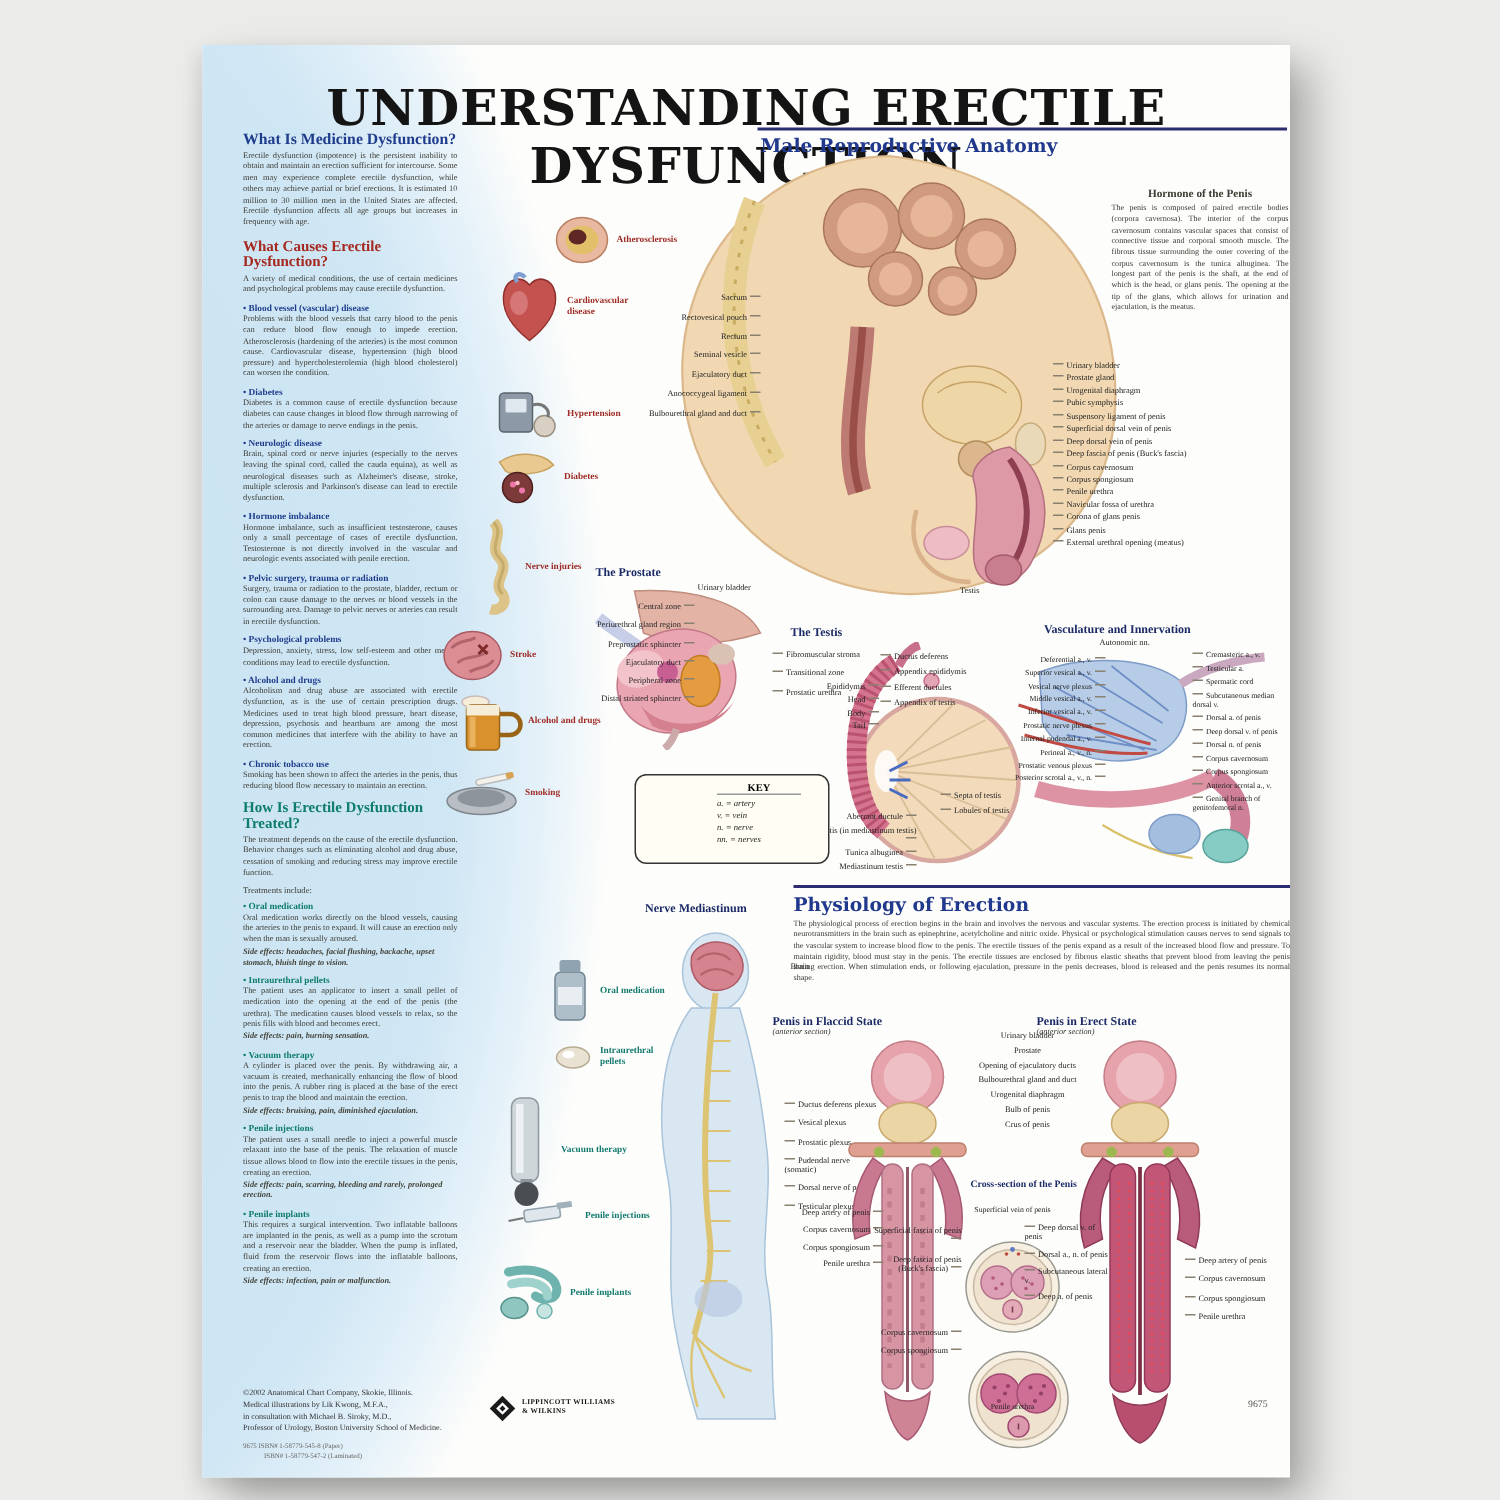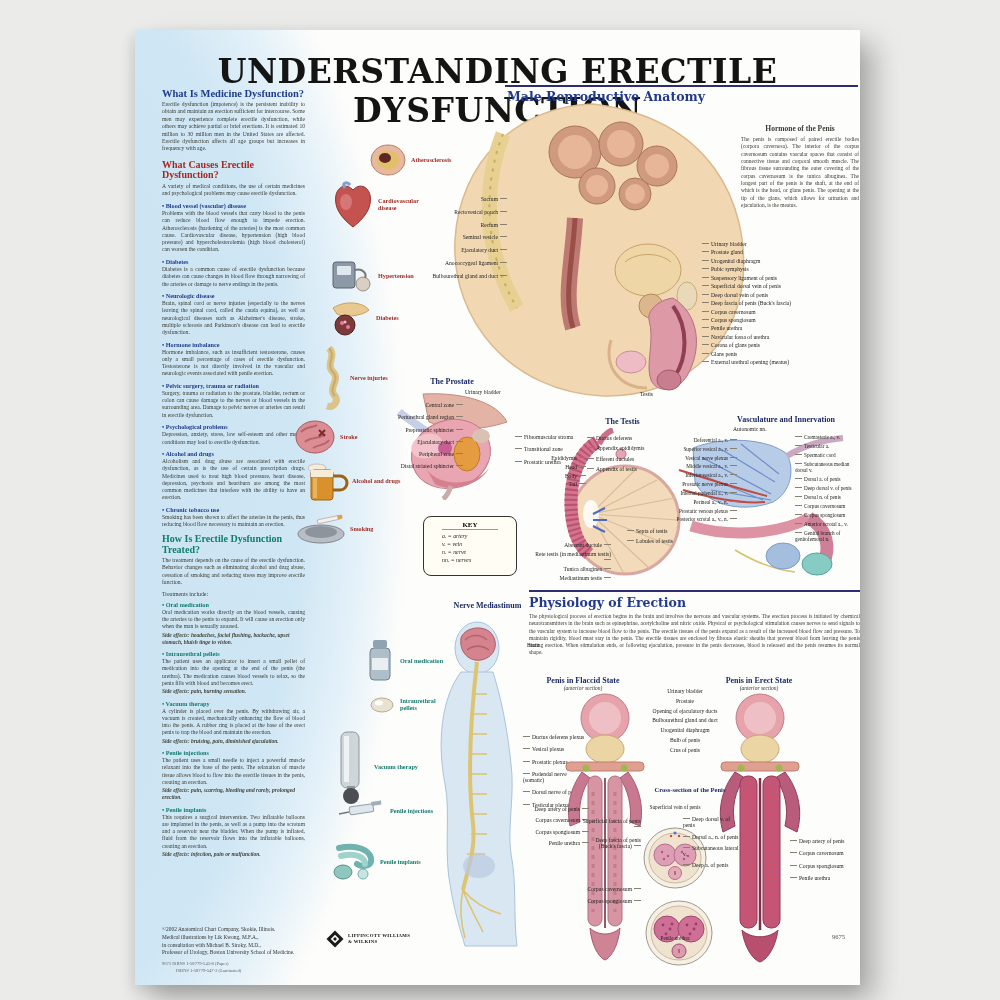--- a/index.html
+++ b/index.html
@@ -26,21 +26,21 @@
   .li-b{font-size:5.6px;line-height:1.3;text-align:justify}
   .li-s{font-size:5.5px;line-height:1.3;font-style:italic;font-weight:bold;color:#44443a;margin-top:1px}
   
   .iitem{position:absolute;display:flex;align-items:center;gap:3px}
   .iitem .ilbl{font-size:6.2px;font-weight:bold;width:54px;line-height:1.1}
   .iitem.cause .ilbl{color:#9e2b25}
   .iitem.treat .ilbl{color:#147a6e}
   
   .rule{position:absolute;height:2px;background:#2d2d72}
   .bigh{position:absolute;font-family:"DejaVu Serif",serif;font-weight:bold;font-size:12.5px;color:#21398c}
-  .subh{position:absolute;font-weight:bold;font-size:8px;color:#1b2a66;text-align:center}
+  .subh{position:absolute;font-weight:bold;font-size:8px;color:#1b2a66;text-align:left}
   .subh .it{font-weight:normal;font-style:italic;font-size:5.5px;color:#333;display:block}
   .freelbl{position:absolute;font-size:5.6px;color:#222}
   .blocktext{position:absolute;font-size:5.4px;line-height:1.35;color:#3b3b33;text-align:justify}
   
   .lbls{position:absolute;font-size:5.6px;color:#222;line-height:1.12}
   .lbls .li-str{margin-bottom:3px}
   .lbls.ra{text-align:right}
   .lbls.ra .li-str::after{content:"";display:inline-block;width:7px;height:1px;background:#8a8070;margin-left:2px;vertical-align:2px}
   .lbls.la .li-str::before{content:"";display:inline-block;width:7px;height:1px;background:#8a8070;margin-right:2px;vertical-align:2px}
   #anat-left .li-str{margin-bottom:6.5px}
@@ -56,21 +56,21 @@
   #vas-right .li-str{margin-bottom:3.2px}
   #nerve-lbls .li-str{margin-bottom:6px}
   #state-center{text-align:center}
   #state-center .li-str{margin-bottom:3.5px}
   #flaccid-lbls .li-str{margin-bottom:5px}
   #erect-lbls .li-str{margin-bottom:6px}
   #cs-left .li-str,#cs-bl .li-str{margin-bottom:6px}
   #cs-right .li-str{margin-bottom:5px}
   
   #keybox{position:absolute;left:288px;top:486px;width:92px;height:58px;border:1.5px solid #333;
-    border-radius:8px;background:#fffdf4;}
+    border-radius:8px;background:#fffdf4;padding-left:36px;}
   #keybox .kt{font-weight:bold;font-size:7px;text-align:center;margin-top:4px;border-bottom:1px solid #999;width:60%;margin-left:20%}
   #keybox .lbls{position:static;padding:3px 0 0 18px;font-size:5.8px;font-style:italic}
   #keybox .li-str{margin-bottom:1.5px}
   
   .fig{position:absolute}
   
   #footer-copy{position:absolute;left:27px;top:896px;width:160px;font-size:5.4px;line-height:1.45;color:#333}
   #logo{position:absolute;left:190px;top:899px;display:flex;align-items:center;gap:3px}
   #logo .lt{font-size:4.8px;font-weight:bold;letter-spacing:.3px;color:#111;width:66px;line-height:1.2}
   #isbn{position:absolute;left:27px;top:931px;font-size:4.6px;color:#666;line-height:1.5}
@@ -355,21 +355,21 @@
         <div class="li-str">Ejaculatory duct</div>
         <div class="li-str">Peripheral zone</div>
         <div class="li-str">Distal striated sphincter</div>
       </div>
   <div id="pro-right" class="lbls la" style="left:380px;top:404px;width:70px">
         <div class="li-str">Fibromuscular stroma</div>
         <div class="li-str">Transitional zone</div>
         <div class="li-str">Prostatic urethra</div>
       </div>
 
-  <div class="subh" style="left:425px;top:387px;width:125px">The Testis</div>
+  <div class="subh" style="left:392px;top:387px;width:125px">The Testis</div>
   <svg class="fig" style="left:402px;top:398px" width="148" height="152" viewBox="0 0 148 152">
     <circle cx="88" cy="92" r="54" fill="#f2dabb" stroke="#d8a8a0" stroke-width="3"></circle>
     <g stroke="#d9bd97" stroke-width="1.2">
           <path d="M54 86 L138 70 M54 86 L140 92 M54 86 L134 118 M54 86 L112 140 M54 86 L86 144 M54 86 L98 42 M54 86 L120 52"></path>
         </g>
     <ellipse cx="54" cy="86" rx="8" ry="14" fill="#ffffff" opacity=".85"></ellipse>
     <path d="M60 14 C 40 26 34 52 34 74 C 34 98 40 116 52 126" fill="none" stroke="#d4748f" stroke-width="13"></path>
     <path d="M60 14 C 40 26 34 52 34 74 C 34 98 40 116 52 126" fill="none" stroke="#b9536f" stroke-width="13" stroke-dasharray="2 3"></path>
     <path d="M62 16 C 66 8 70 4 76 2" stroke="#c8708a" stroke-width="6" fill="none"></path>
     <circle cx="84" cy="26" r="5" fill="#e3a4b4" stroke="#c8708a"></circle>

